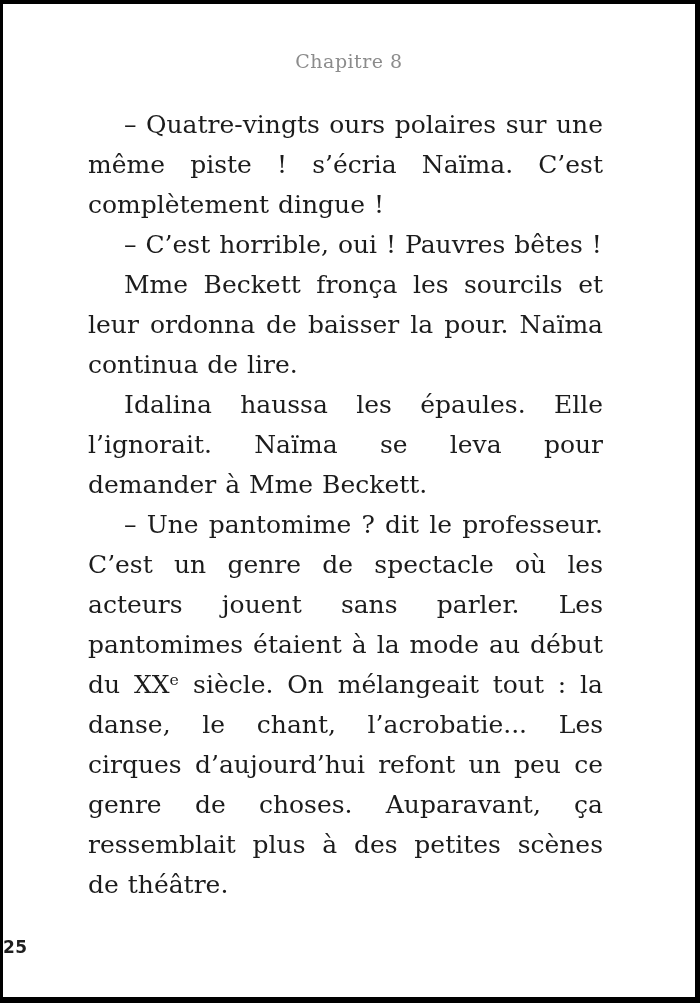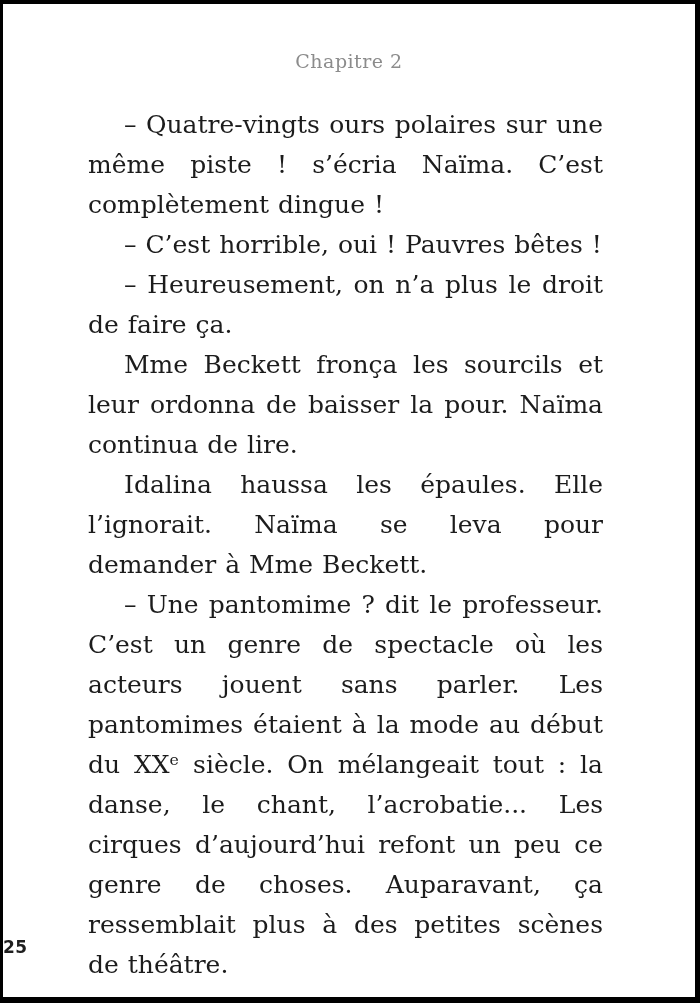--- a/index.html
+++ b/index.html
@@ -57,24 +57,23 @@
     font-weight: bold;
     letter-spacing: 0.5px;
     color: #1e1e1e;
   }
 </style>
 </head>
 <body>
 
 <div class="frame" style="background: rgb(0, 0, 0);">
   <div class="page" style="background: rgb(255, 255, 255);">
-    <div class="chapter-heading" style="color: rgb(140, 140, 140);">Chapitre 2</div>
+    <div class="chapter-heading" style="color: rgb(140, 140, 140);">Chapitre 8</div>
     <div class="body-text" style="color: rgb(28, 28, 28);">
         <p class="para">– Quatre-vingts ours polaires sur une même piste&nbsp;! s’écria Naïma. C’est complète­ment dingue&nbsp;!</p>
         <p class="para">– C’est horrible, oui&nbsp;! Pauvres bêtes&nbsp;!</p>
-        <p class="para">– Heureusement, on n’a plus le droit de faire ça.</p>
         <p class="para">Mme Beckett fronça les sourcils et leur ordonna de baisser la pour. Naïma continua de lire.</p>
         <p class="para">Idalina haussa les épaules. Elle l’ignorait. Naïma se leva pour demander à Mme Beckett.</p>
         <p class="para">– Une pantomime&nbsp;? dit le professeur. C’est un genre de spectacle où les acteurs jouent sans parler. Les pantomimes étaient à la mode au début du XXᵉ siècle. On mélan­geait tout&nbsp;: la danse, le chant, l’acrobatie... Les cirques d’aujourd’hui refont un peu ce genre de choses. Auparavant, ça ressem­blait plus à des petites scènes de théâtre.</p>
       </div>
     <div class="page-number" style="color: rgb(30, 30, 30);">25</div>
   </div>
 </div>
 
 </body></html>

